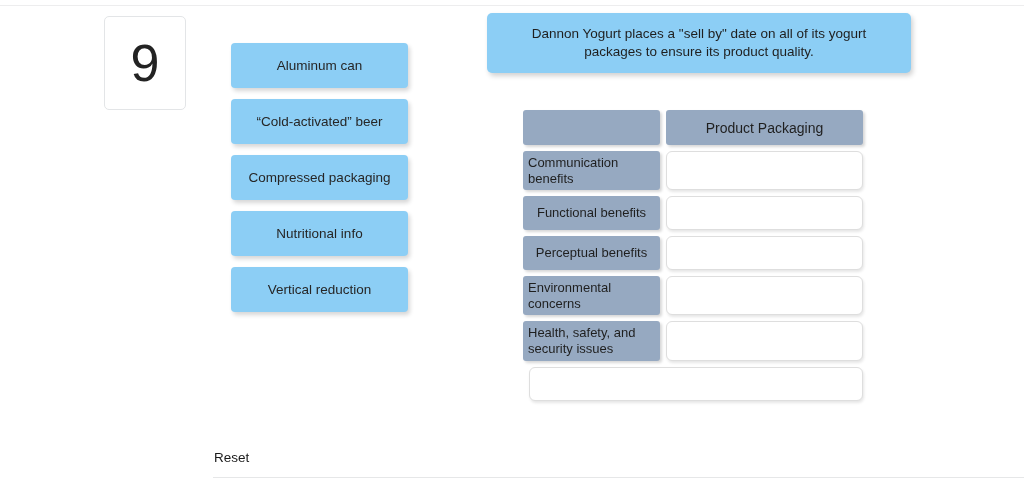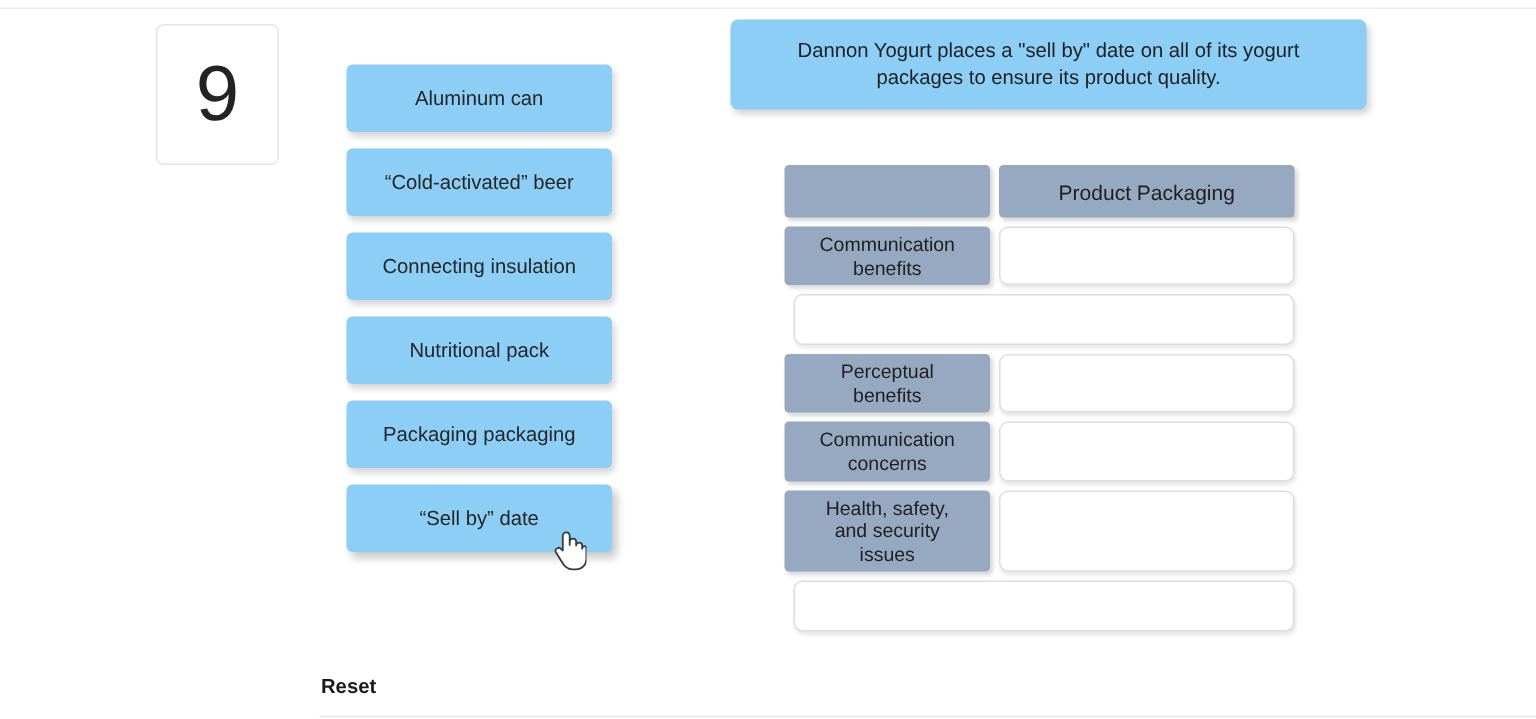--- a/index.html
+++ b/index.html
@@ -96,21 +96,21 @@
     height: 28px;
     pointer-events: none;
   }
 
   
   .reset-label {
     position: absolute;
     left: 214px;
     top: 450px;
     font-size: 13.5px;
-    font-weight: bold;
+    font-weight: normal;
     color: #1a1a1a;
     cursor: pointer;
   }
 
   
   .prompt-card {
     position: absolute;
     left: 487px;
     top: 13px;
     width: 424px;
@@ -145,26 +145,25 @@
   }
   .cell-label {
     width: 137px;
     min-height: 34px;
     background: #96A9C1;
     border-radius: 3px;
     box-shadow: 2px 2px 3px rgba(0,0,0,0.16);
     display: flex;
     align-items: center;
     justify-content: center;
-    text-align: center;
     font-size: 13px;
     line-height: 1.2;
     color: #1f1f1f;
     box-sizing: border-box;
-    padding: 4px 18px;
+    padding: 4px 5px;
   }
   .cell-label.header-blank {
     height: 35px;
   }
   .cell-head {
     background: #96A9C1;
     border-radius: 3px;
     box-shadow: 2px 2px 3px rgba(0,0,0,0.16);
     display: flex;
     align-items: center;
@@ -206,41 +205,27 @@
 </div>
 
 <div class="tiles">
   <div class="tile">
     <span>Aluminum can</span>
   </div>
   <div class="tile">
     <span>“Cold-activated” beer</span>
   </div>
   <div class="tile">
-    <span>Connecting insulation</span>
-  </div>
-  <div class="tile">
-    <span>Nutritional pack</span>
-  </div>
-  <div class="tile">
-    <span>Packaging packaging</span>
-  </div>
-  <div class="tile is-hovered">
-    <span>“Sell by” date</span>
-    <span class="hand-cursor">
-      <svg width="22" height="28" viewBox="0 0 22 28" xmlns="http://www.w3.org/2000/svg">
-        <path d="M6.2 14.0 L6.2 4.3 C6.2 2.9 7.3 1.9 8.5 1.9 C9.8 1.9 10.8 2.9 10.8 4.3
-                 L10.8 10.3 L10.8 8.2 C10.8 7.0 11.8 6.1 13.0 6.1 C14.2 6.1 15.1 7.0 15.1 8.2
-                 L15.1 10.6 C15.1 9.5 16.0 8.7 17.1 8.7 C18.2 8.7 19.1 9.5 19.1 10.6
-                 L19.1 12.8 C19.1 11.9 19.9 11.1 20.8 11.1 C21.6 11.1 21.9 11.9 21.9 12.8
-                 L21.9 19.5 C21.9 23.7 18.9 26.6 14.9 26.6 L12.4 26.6
-                 C9.2 26.6 7.3 24.6 5.6 21.7 L1.6 15.2 C1.0 14.2 1.4 13.0 2.4 12.5
-                 C3.4 11.9 4.6 12.3 5.2 13.2 Z" fill="#ffffff" stroke="#3b3b3b" stroke-width="1.2" stroke-linejoin="round"></path>
-      </svg>
-    </span>
+    <span>Compressed packaging</span>
+  </div>
+  <div class="tile">
+    <span>Nutritional info</span>
+  </div>
+  <div class="tile">
+    <span>Vertical reduction</span>
   </div>
 </div>
 
 <div class="reset-label">Reset</div>
 
 <div class="prompt-card">
   <div class="prompt-text">Dannon Yogurt places a "sell by" date on all of its yogurt packages to ensure its product quality.</div>
 </div>
 
 <div class="match-table">
@@ -253,33 +238,34 @@
     </div>
   </div>
 
   <div class="match-row">
     <div class="cell-label">Communication benefits</div>
     <div class="spacer"></div>
     <div class="dropzone"></div>
   </div>
 
   <div class="match-row">
+    <div class="cell-label">Functional benefits</div>
     <div class="spacer"></div>
     <div class="dropzone"></div>
   </div>
 
   <div class="match-row">
     <div class="cell-label">Perceptual benefits</div>
     <div class="spacer"></div>
     <div class="dropzone"></div>
   </div>
 
 
   <div class="match-row">
-    <div class="cell-label">Communication concerns</div>
+    <div class="cell-label">Environmental concerns</div>
     <div class="spacer"></div>
     <div class="dropzone"></div>
   </div>
 
   <div class="match-row">
     <div class="cell-label">Health, safety, and security issues</div>
     <div class="spacer"></div>
     <div class="dropzone"></div>
   </div>
 

